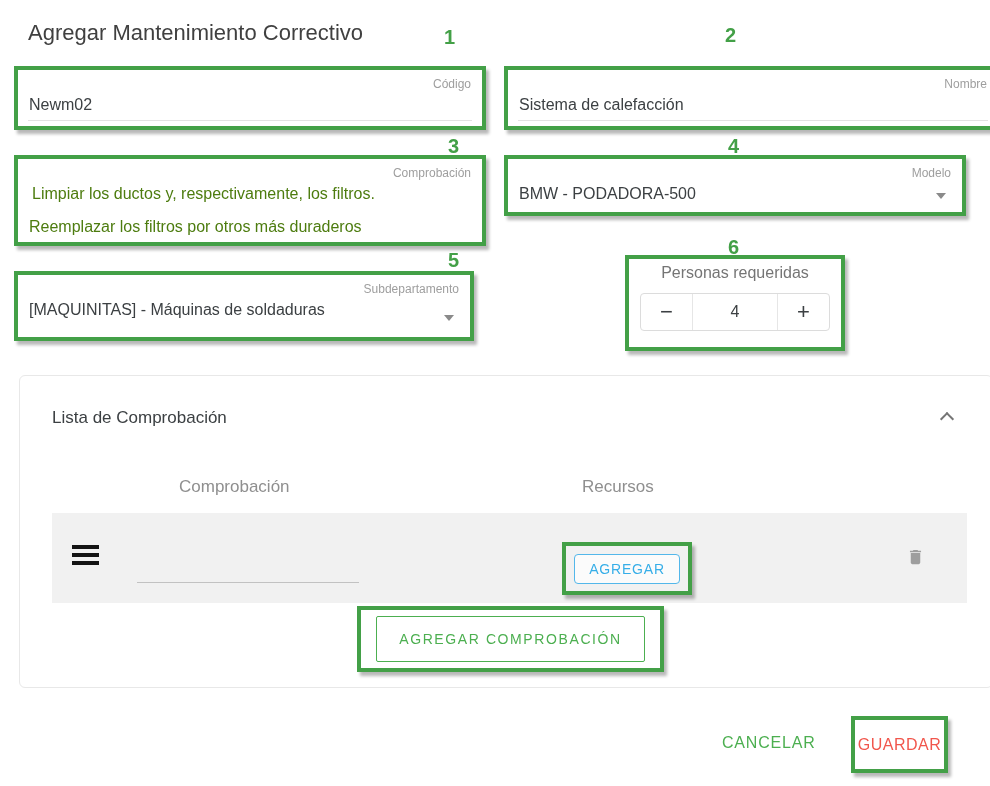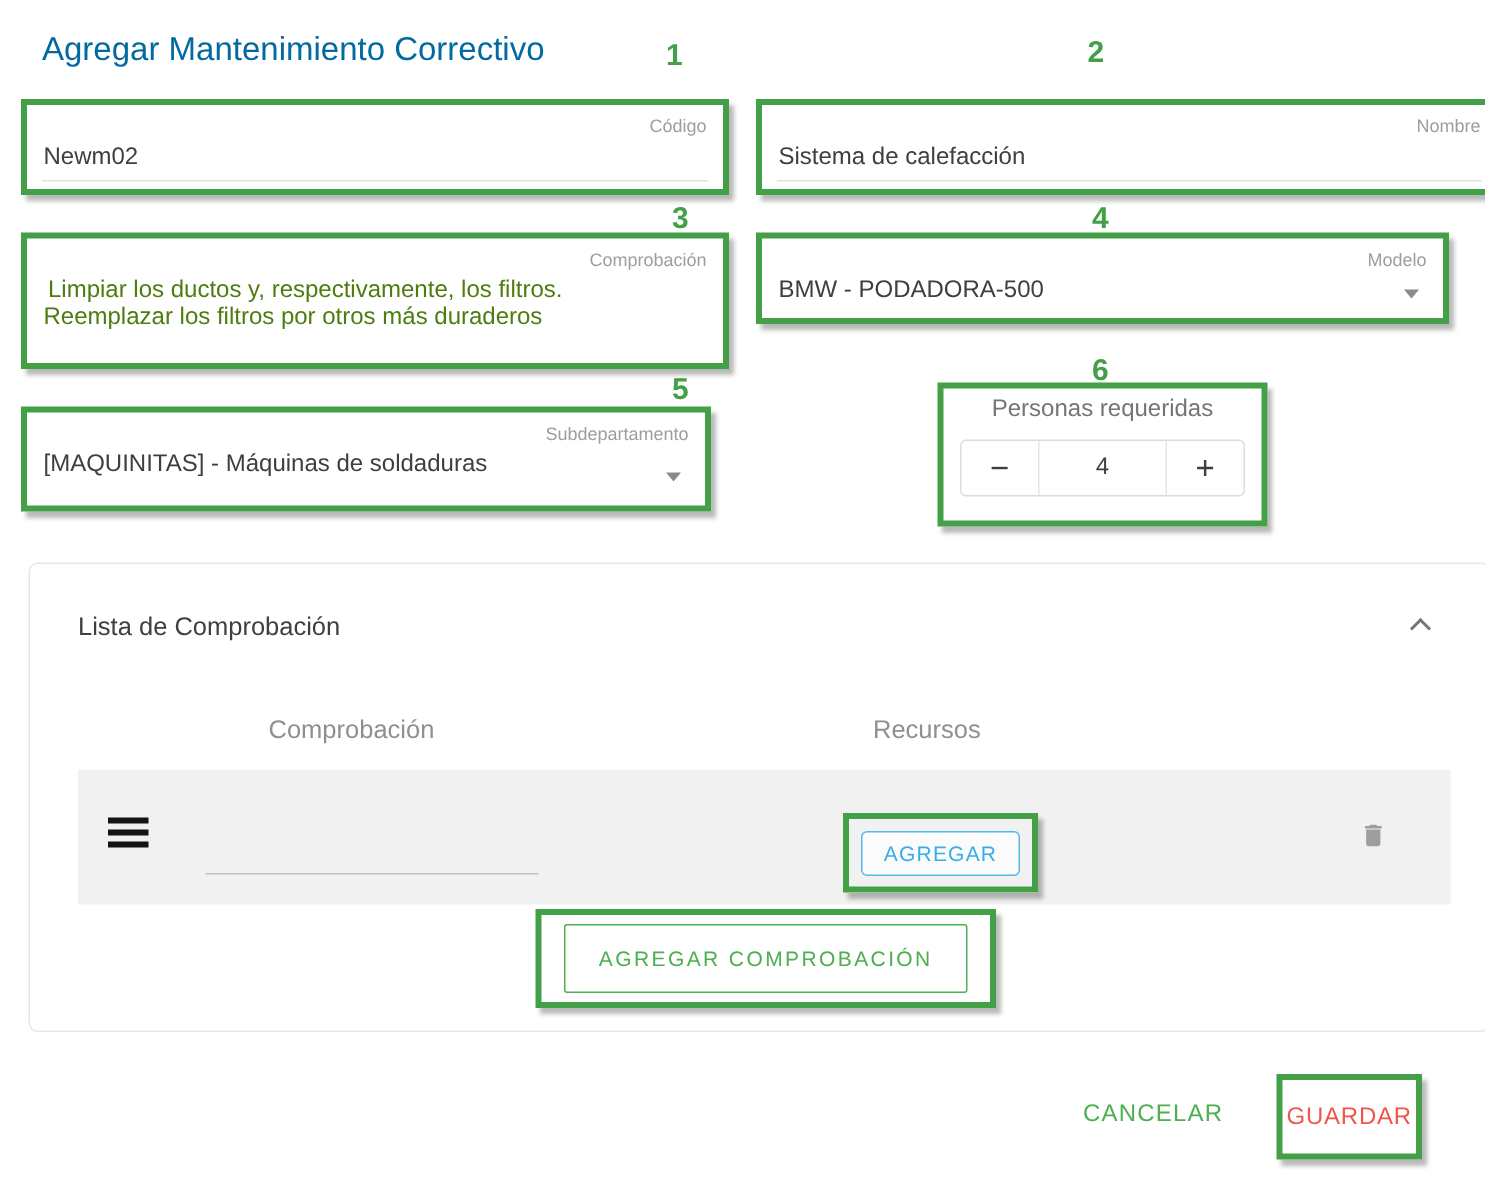--- a/index.html
+++ b/index.html
@@ -1,40 +1,40 @@
 <!DOCTYPE html>
 <html><head>
 <meta charset="utf-8">
 <style>
   * { margin:0; padding:0; box-sizing:border-box; }
   body { background:#ffffff; font-family:"Liberation Sans", sans-serif; }
   .page { position:relative; width:990px; height:786px; background:#ffffff; overflow:hidden; }
 
-  .page-title { position:absolute; left:28px; top:20px; font-size:22px; font-weight:400; color:#0369a1; }
+  .page-title { position:absolute; left:28px; top:20px; font-size:22px; font-weight:400; color:#404040; }
 
   
   .anno-box { position:absolute; border:4px solid #43a047; background:#ffffff;
               box-shadow:3px 4px 3px rgba(0,0,0,0.28); }
   .anno-num { position:absolute; color:#43a047; font-size:20px; font-weight:bold; }
 
   
   .field { padding:7px 11px; }
   .field .flabel { display:block; font-size:12px; color:#9e9e9e;text-align:right; }
   .field .fvalue { display:block; width:100%; border:none; outline:none; background:transparent;
                    font-size:16px; color:#3c4043; margin-top:5px; font-family:"Liberation Sans", sans-serif; }
   .underline { position:absolute; left:10px; right:10px; bottom:5px; border-bottom:1px solid #e2e2e2; }
 
   .select-field { cursor:pointer; }
   .select-arrow { position:absolute; right:16px; width:0; height:0;
                   border-left:5px solid transparent; border-right:5px solid transparent;
                   border-top:6px solid #8a8a8a; }
 
   .desc-line { font-size:16px; color:#4d7c0f; }
   .desc-line.l1 { margin-top:5px; padding-left:3px; }
-  .desc-line.l2 { }
+  .desc-line.l2 { margin-top:15px; }
 
   
   .personas-label { display:block; text-align:center; font-size:16px; color:#757575; margin-top:5px; }
   .stepper { display:flex; width:190px; height:38px; border:1px solid #dcdcdc; border-radius:4px;
              margin:11px auto 0; background:#fff; }
   .stepper button { width:52px; border:none; background:transparent; font-size:22px; color:#3c4043;
                     cursor:pointer; line-height:1; font-family:"Liberation Sans", sans-serif; }
   .stepper .minus { border-right:1px solid #e6e6e6; }
   .stepper .plus  { border-left:1px solid #e6e6e6; }
   .stepper .val { flex:1; display:flex; align-items:center; justify-content:center; font-size:16px; color:#3c4043; }

